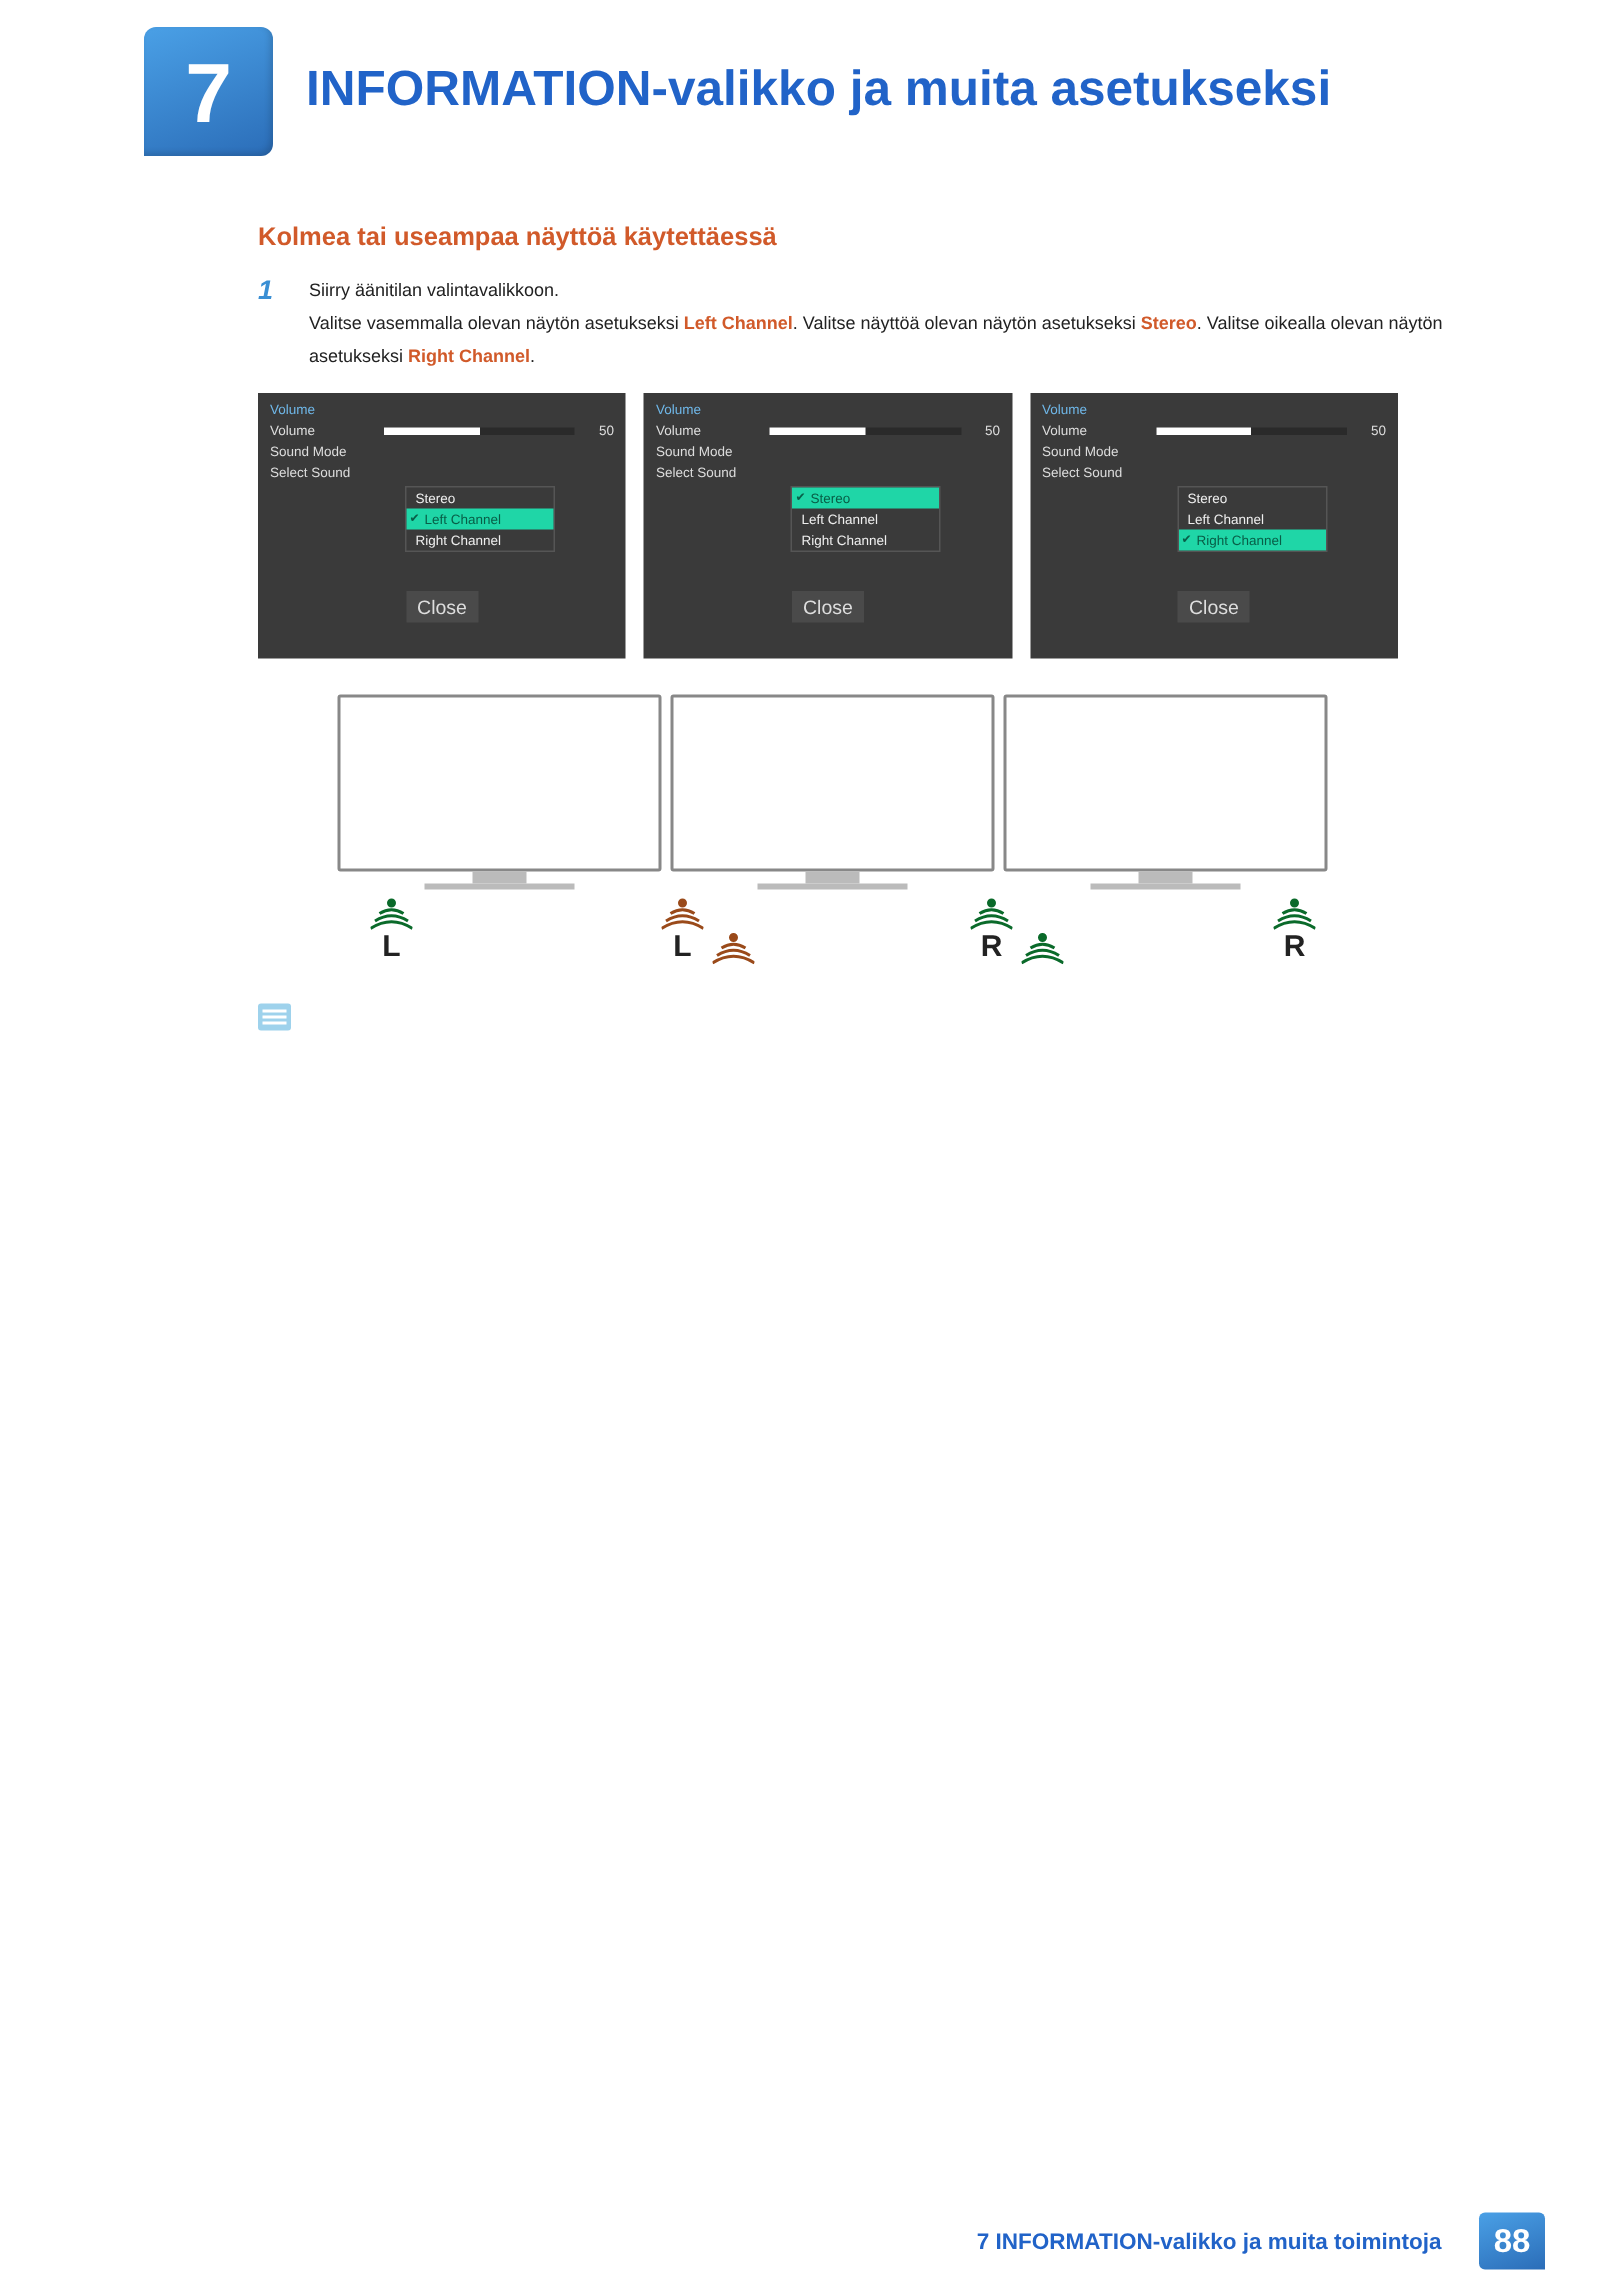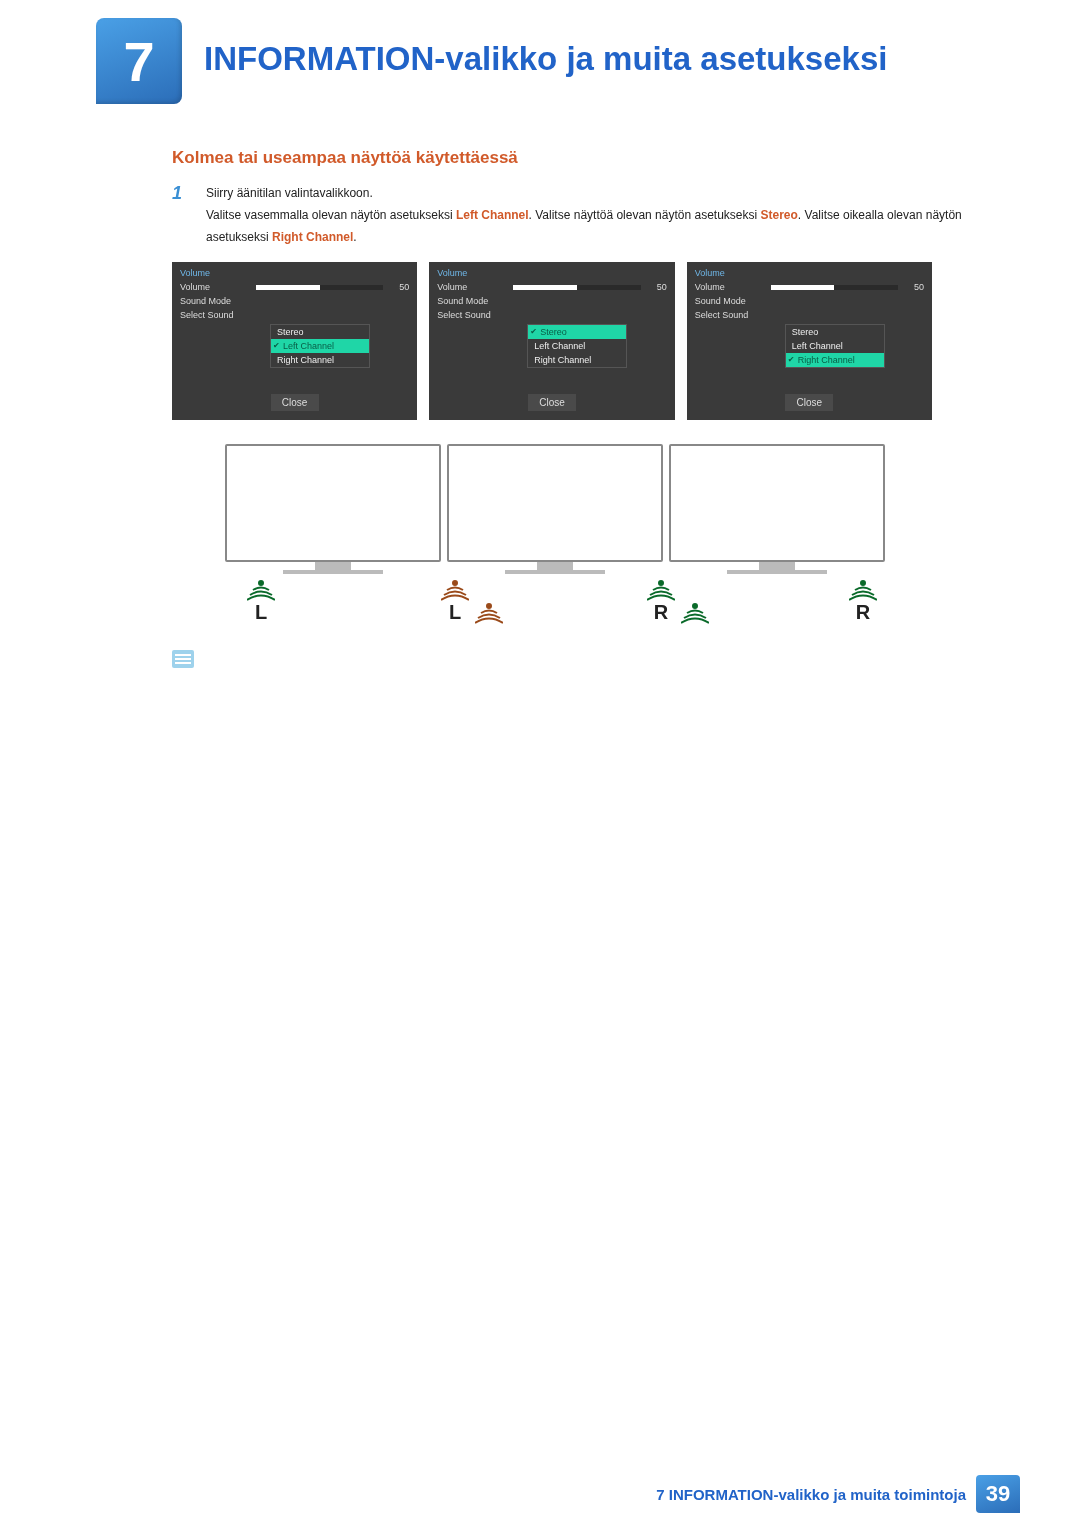--- a/index.html
+++ b/index.html
@@ -69,21 +69,21 @@
     display: flex;
     gap: 12px;
     margin: 14px 0 0 172px;
     width: 760px;
   }
   .osd {
     flex: 1;
     background: #3a3a3a;
     color: #ddd;
     font-size: 9px;
-    padding: 6px 8px 9px 8px;
+    padding: 6px 8px 24px 8px;
   }
   .osd-title {
     color: #6fb7e8;
     font-size: 9px;
     margin-bottom: 4px;
   }
   .osd-row {
     display: flex;
     align-items: center;
     gap: 6px;
@@ -121,21 +121,21 @@
   }
   .osd-opt.sel::before {
     content: '✔';
     position: absolute;
     left: 2px;
     font-size: 8px;
   }
   .osd-opt.sel { padding-left: 12px; }
   .osd-close {
     text-align: center;
-    font-size: 10px;
+    font-size: 13px;
     margin-top: 26px;
     padding: 3px 0;
     background: #4a4a4a;
     width: 48px;
     margin-left: auto;
     margin-right: auto;
   }
 
   
   .monitors-wrap {
@@ -215,24 +215,24 @@
   }
   .note-text {
     font-size: 15px;
     line-height: 22px;
     max-width: 760px;
   }
 
   .footer {
     position: absolute;
     bottom: 14px;
-    right: 60px;
+    right: 50px;
     display: flex;
     align-items: center;
-    gap: 10px;
+    gap: 25px;
   }
   .footer-title {
     color: #2163c8;
     font-weight: 700;
     font-size: 15px;
   }
   .footer-page {
     background: linear-gradient(160deg, #4aa0e6 0%, #2b6db8 100%);
     color: #fff;
     font-weight: 700;
@@ -411,14 +411,14 @@
     </div>
   </div>
 </div>
 
 <div class="note-row">
   <div class="note-icon"></div>
 </div>
 
 <div class="footer">
   <div class="footer-title">7 INFORMATION-valikko ja muita toimintoja</div>
-  <div class="footer-page">39</div>
+  <div class="footer-page">88</div>
 </div>
 
 </body></html>

